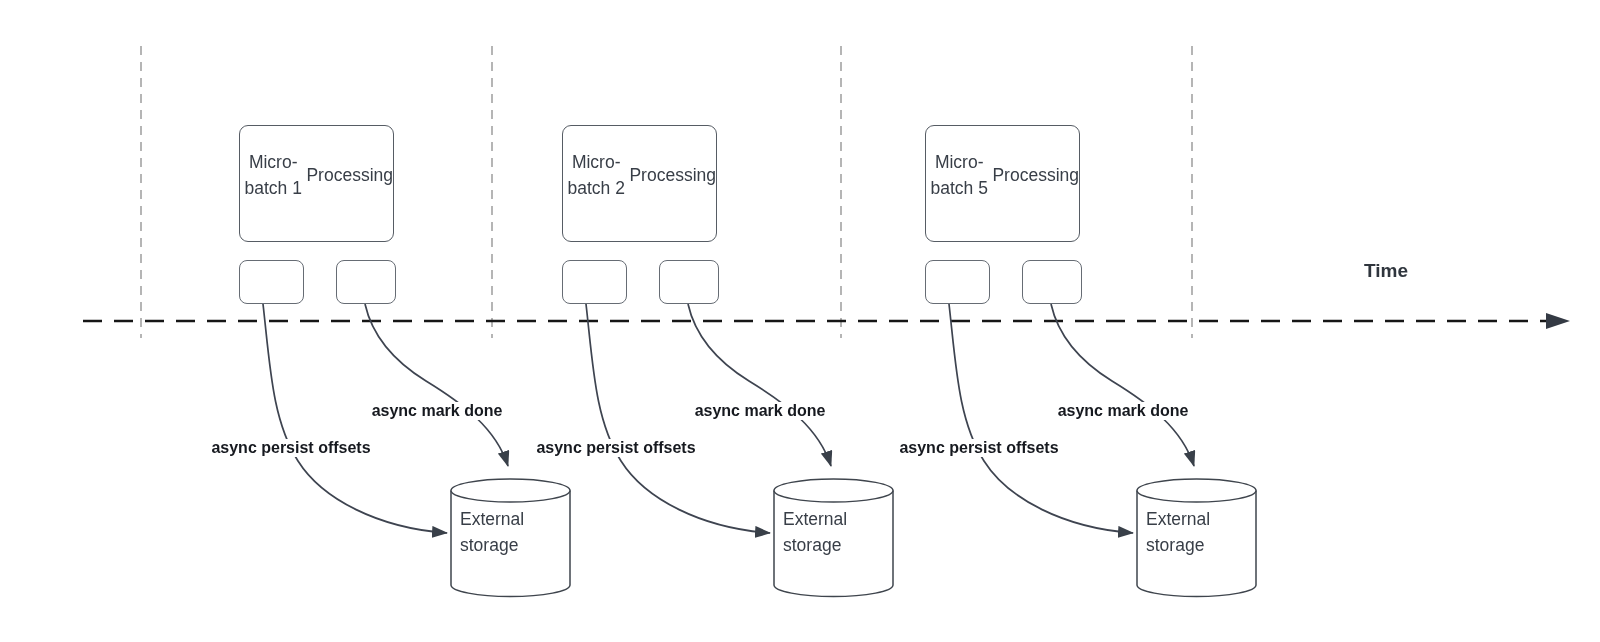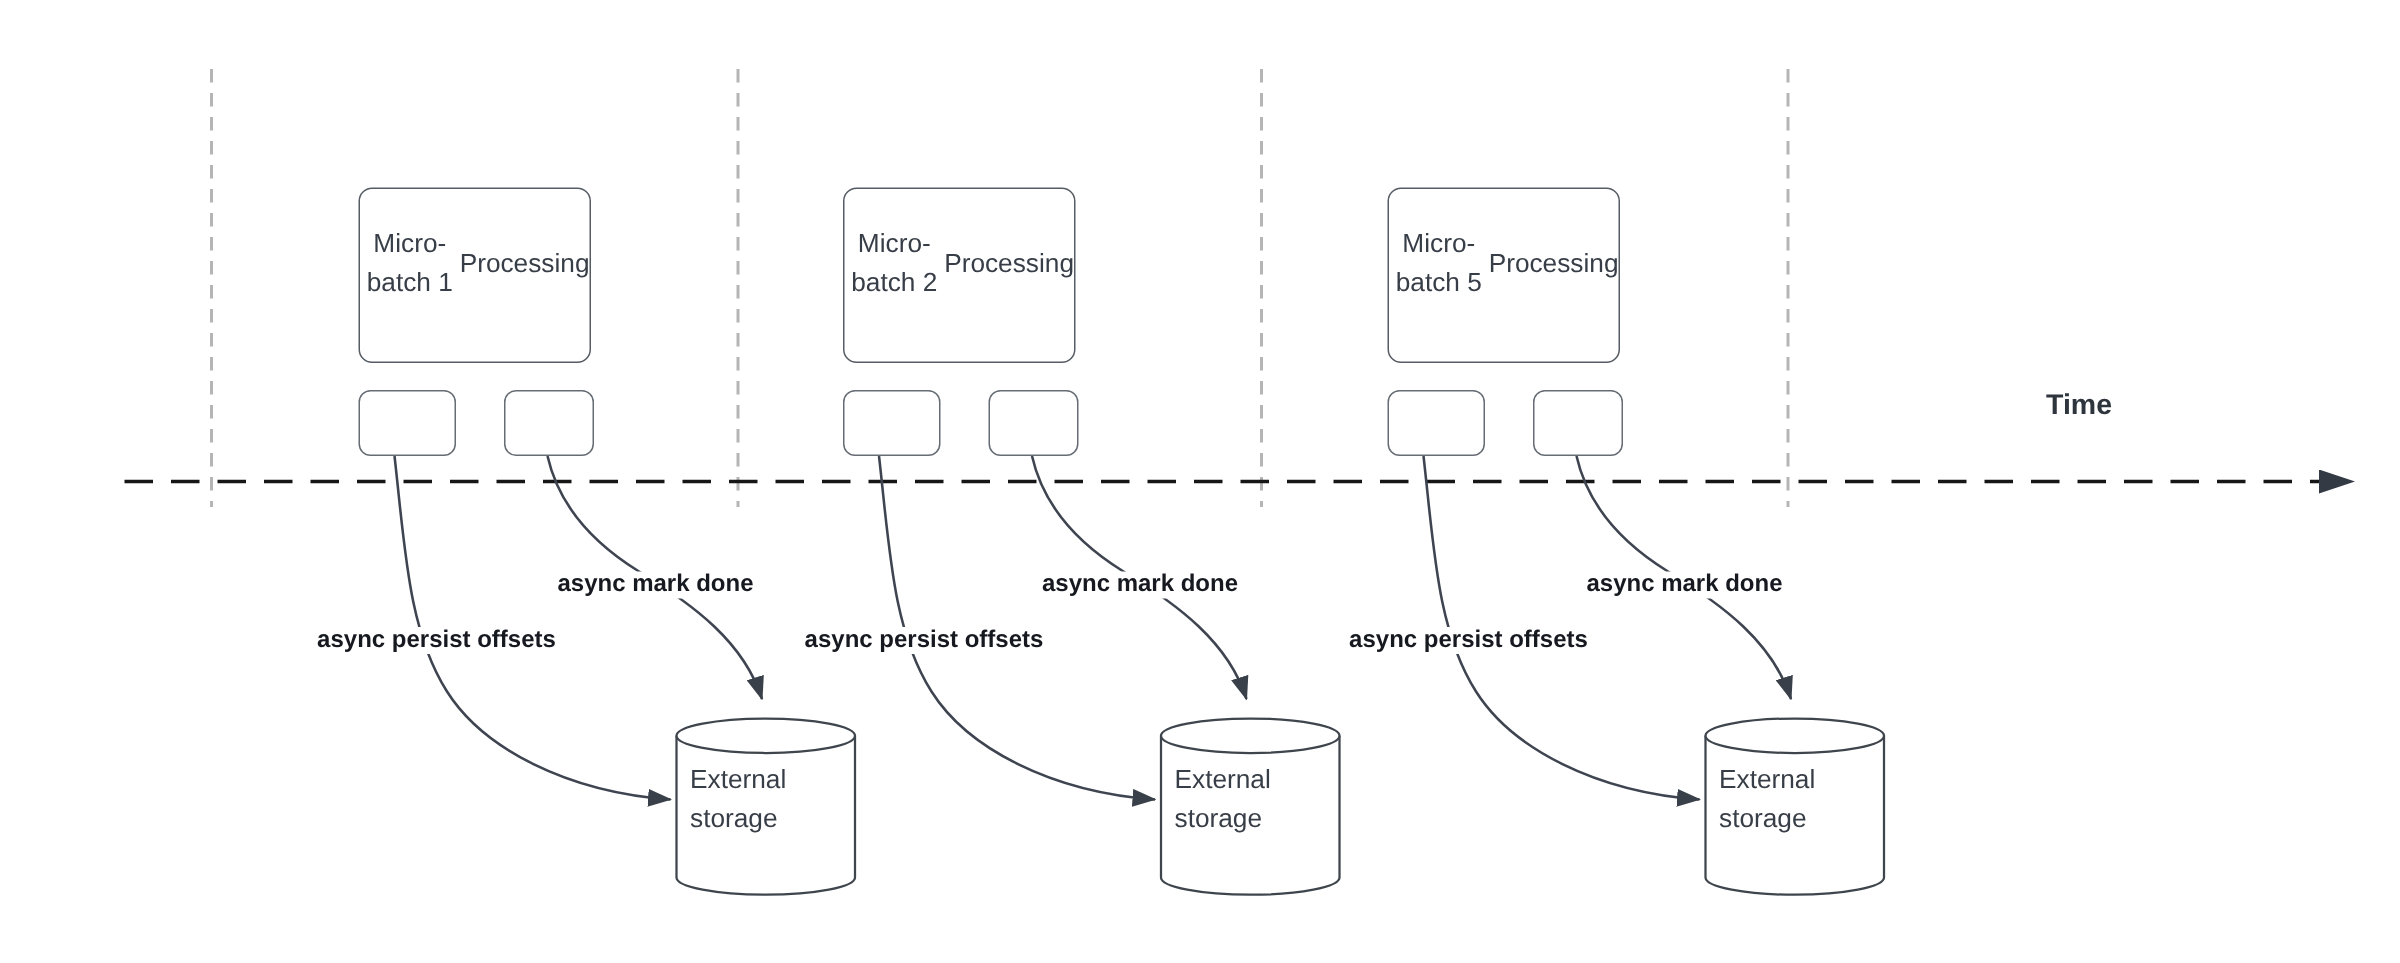--- a/index.html
+++ b/index.html
@@ -52,20 +52,21 @@
   
   .conn-label {
     position: absolute;
     transform: translate(-50%, -50%);
     white-space: nowrap;
     font-weight: 700;
     font-size: 16px;
     color: #16191f;
     background: #ffffff;
     padding: 0 3px;
+    margin-top: 21px;
   }
   
   .storage-label {
     position: absolute;
     top: 506px;
     width: 100px;
     text-align: left;
     color: #383e47;
     font-size: 17.5px;
     line-height: 26px;

